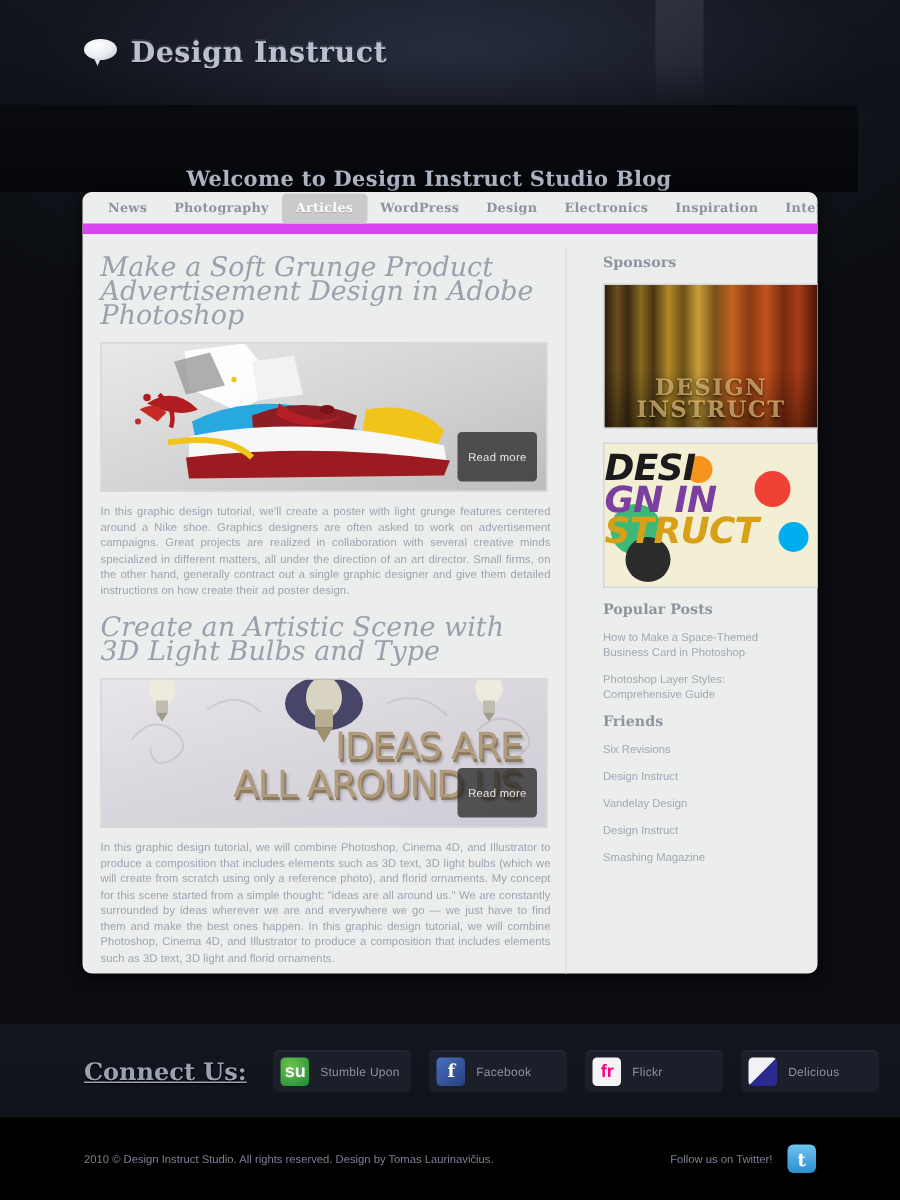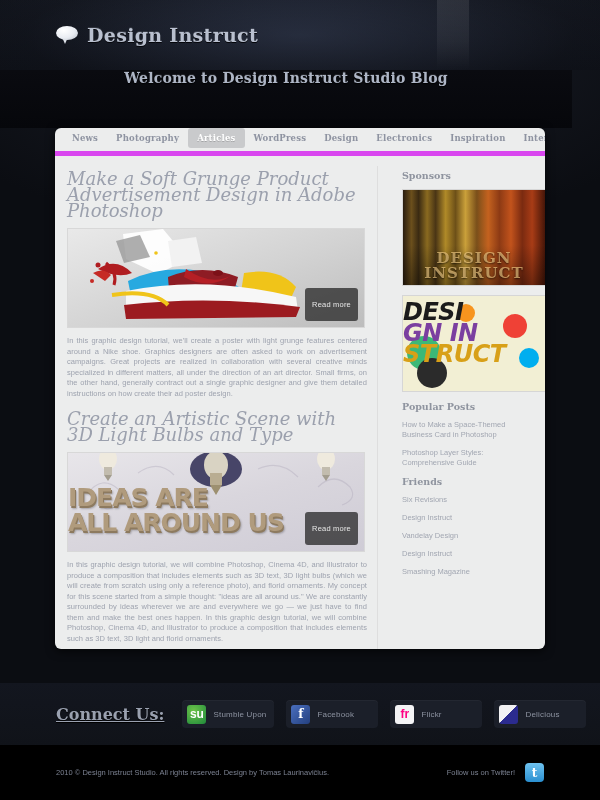--- a/index.html
+++ b/index.html
@@ -98,21 +98,21 @@
 
   
   .welcome {
     position: absolute;
     top: 70px;
     left: 0;
     width: 572px;
     height: 58px;
     background: linear-gradient(180deg, #0a0b10 0%, #06070b 100%);
     display: flex;
-    align-items: flex-start;
+    align-items: flex-end;
     justify-content: center;
   }
   .welcome-text {
     font-family: "DejaVu Serif", "Liberation Serif", serif;
     font-weight: bold;
     font-size: 14px;
     color: #aeb6c6;
     text-shadow: 0 1px 1px #000, 0 -1px 0 rgba(255,255,255,0.1);
     letter-spacing: 0.2px;
   }
@@ -126,23 +126,23 @@
     height: 521px;
     background: #eceded;
     border-radius: 6px;
     box-shadow: 0 2px 10px rgba(0,0,0,0.7);
     overflow: hidden;
   }
 
   .tabs {
     height: 28px;
     display: flex;
-    align-items: flex-start;
+    align-items: flex-end;
     padding: 0 8px;
-    border-bottom: 5px solid #d946ef;
+    border-bottom: 7px solid #d946ef;
   }
   .tab {
     font-family: "DejaVu Serif", "Liberation Serif", serif;
     font-weight: bold;
     font-size: 8.5px;
     color: #8e93a1;
     padding: 5px 9px;
     border-radius: 3px;
     cursor: pointer;
     white-space: nowrap;
@@ -379,23 +379,23 @@
     position: absolute; inset: 0;
     background: linear-gradient(160deg, #e9e9e9 0%, #d2d2d2 55%, #bdbdbd 100%);
   }
   .bulb-bg {
     position: absolute; inset: 0;
     background: linear-gradient(165deg, #e8e6ea 0%, #d9d6dd 50%, #cfccd6 100%);
   }
   .ideas-txt {
     position: absolute;
     left: 0; right: 16px; top: 32px;
-    text-align: left;
+    text-align: right;
     font-family: "DejaVu Sans", sans-serif;
-    font-weight: bold;
+    font-weight: normal;
     font-size: 25px;
     line-height: 25px;
     letter-spacing: -1px;
     color: #b09b7d;
     text-shadow: 1px 2px 0 #8d7a5f, 2px 3px 2px rgba(0,0,0,0.25);
   }
 </style>
 </head>
 <body>
 

